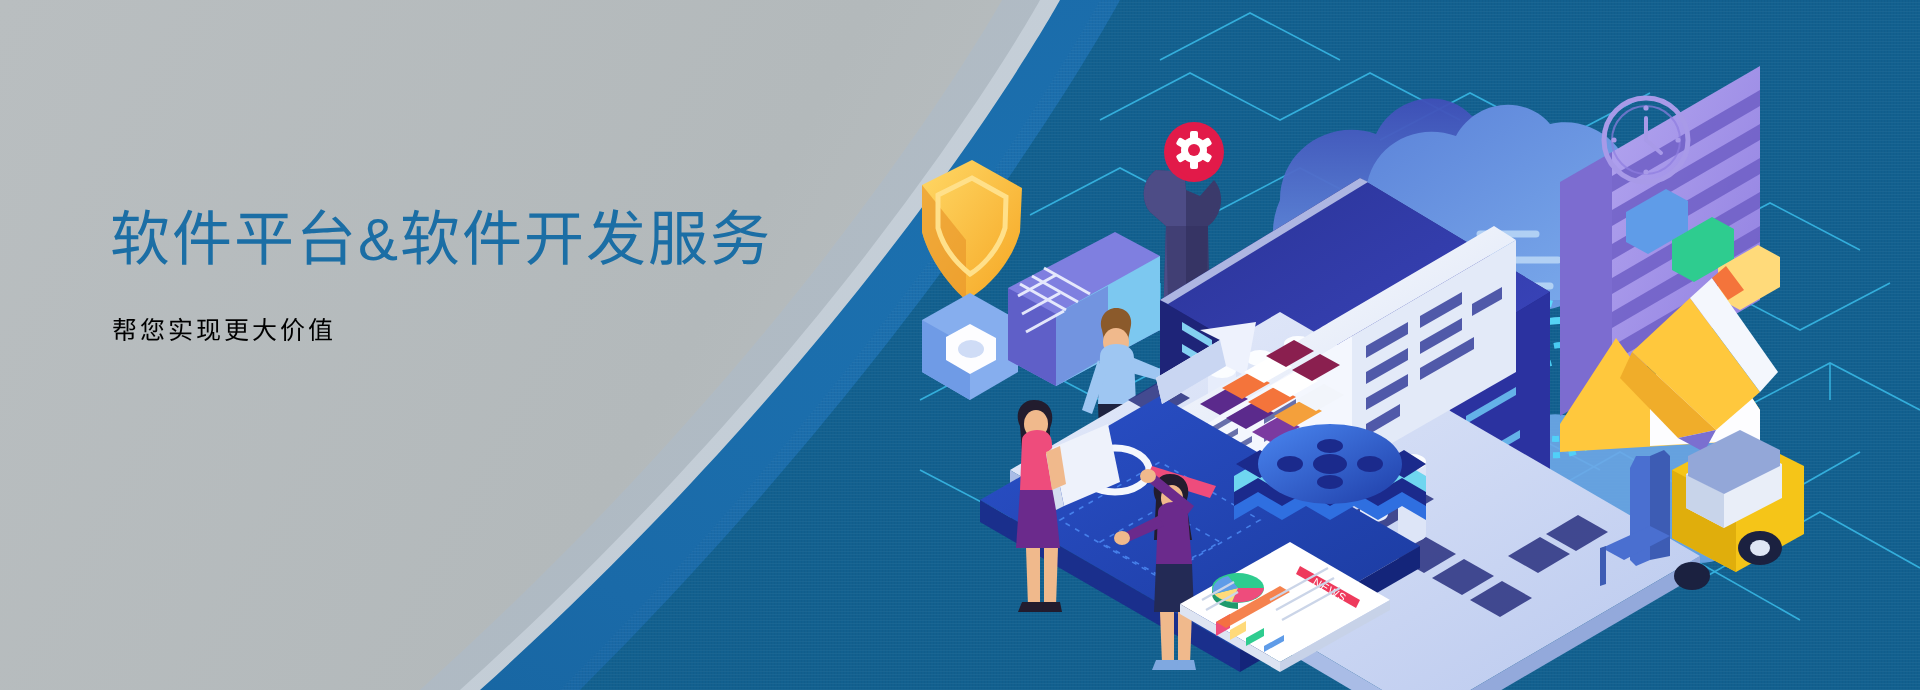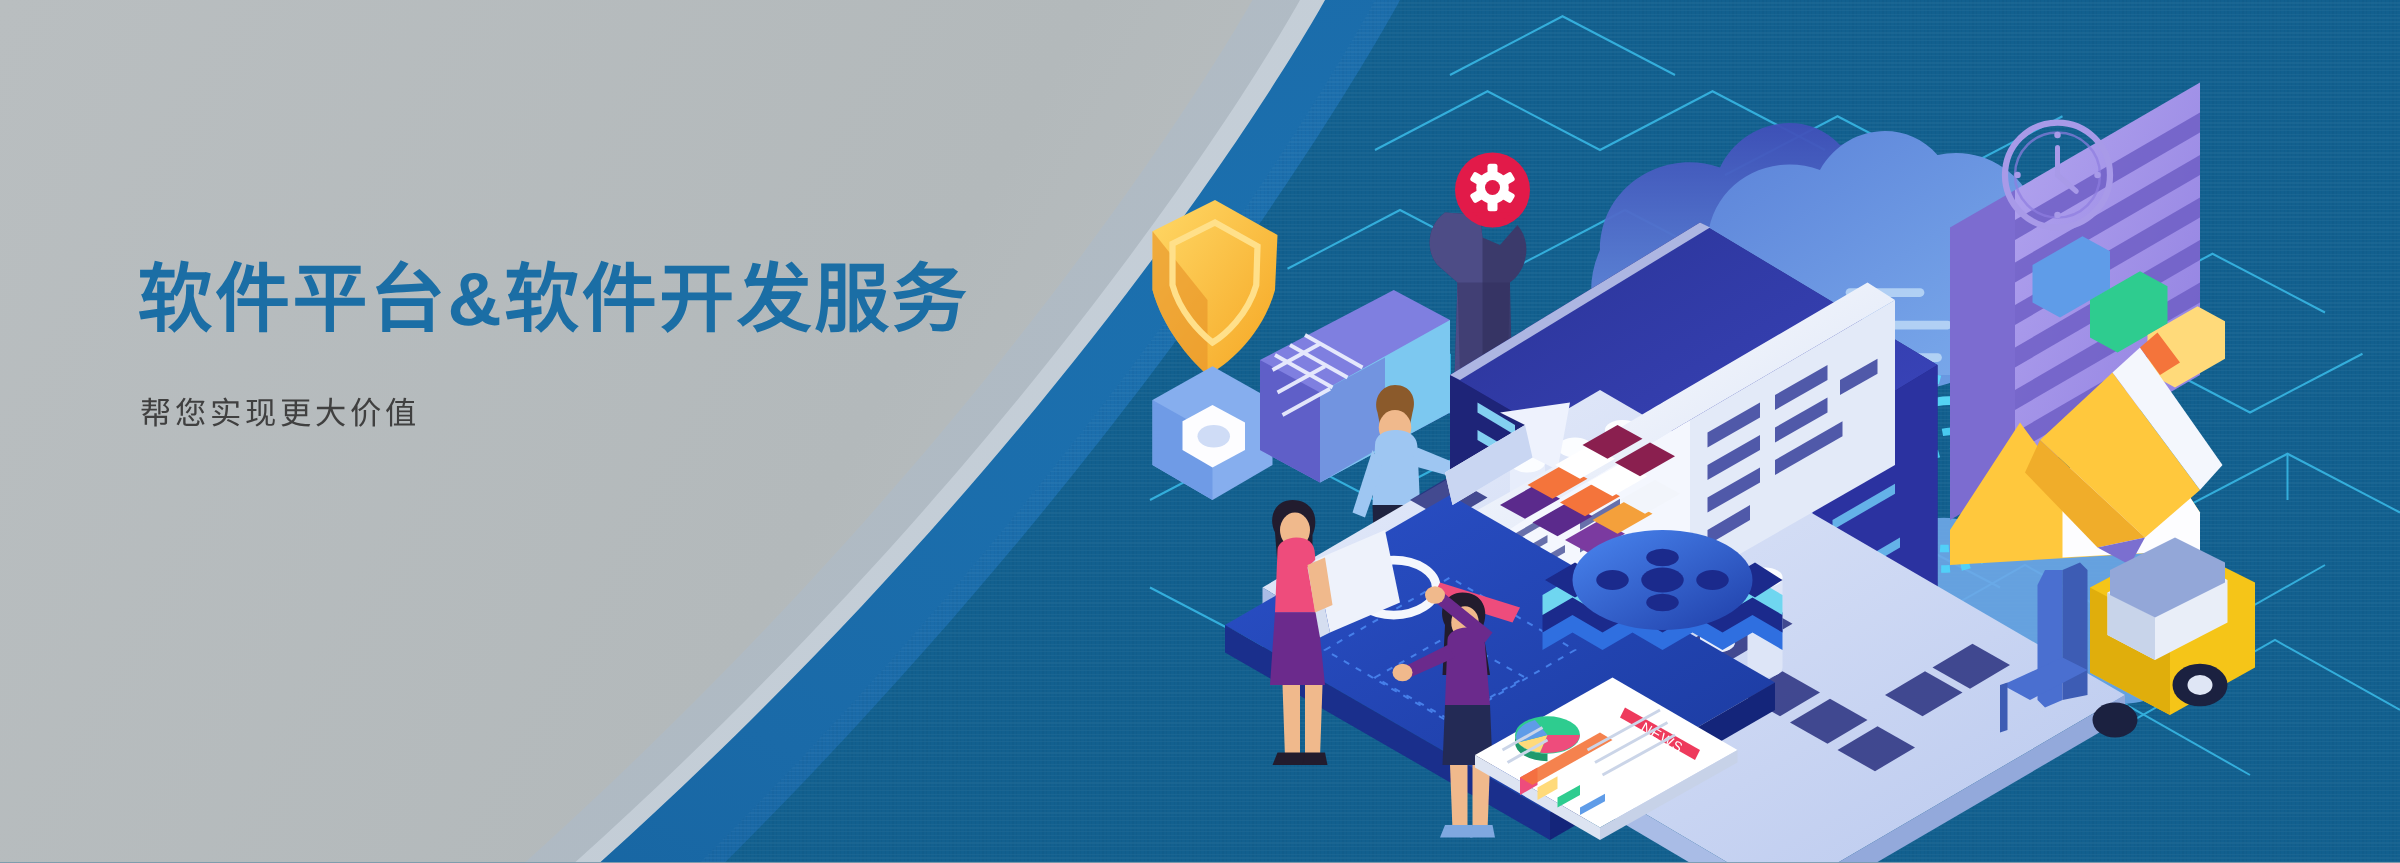--- a/index.html
+++ b/index.html
@@ -44,25 +44,25 @@
   .bg-tex{
     position:absolute;inset:0;pointer-events:none;opacity:.07;
     background-image:
       repeating-linear-gradient(0deg,rgba(255,255,255,.5) 0 1px,transparent 1px 3px),
       repeating-linear-gradient(90deg,rgba(0,0,0,.4) 0 1px,transparent 1px 3px);
     clip-path:path("M1920,0 L1100,0 C1100,0 930,320 560,690 L1920,690 Z");
   }
   
   .copy{position:absolute;left:110px;top:205px;width:760px;}
   .title{
-    font-size:60px;line-height:1.18;font-weight:700;color:#1b6ea5;
+    font-size:60px;line-height:1.18;font-weight:400;color:#1b6ea5;
     letter-spacing:2px;white-space:nowrap;margin:0;
   }
   .subtitle{
-    margin:34px 0 0 2px;font-size:25px;color:#404040;letter-spacing:3px;
+    margin:34px 0 0 2px;font-size:25px;color:#000000;letter-spacing:3px;
     font-weight:400;
   }
   
   .illo{position:absolute;left:860px;top:0;width:1060px;height:690px;}
   .illo svg{display:block;width:1060px;height:690px;}
 </style>
 </head>
 <body>
 
 <div class="banner">

